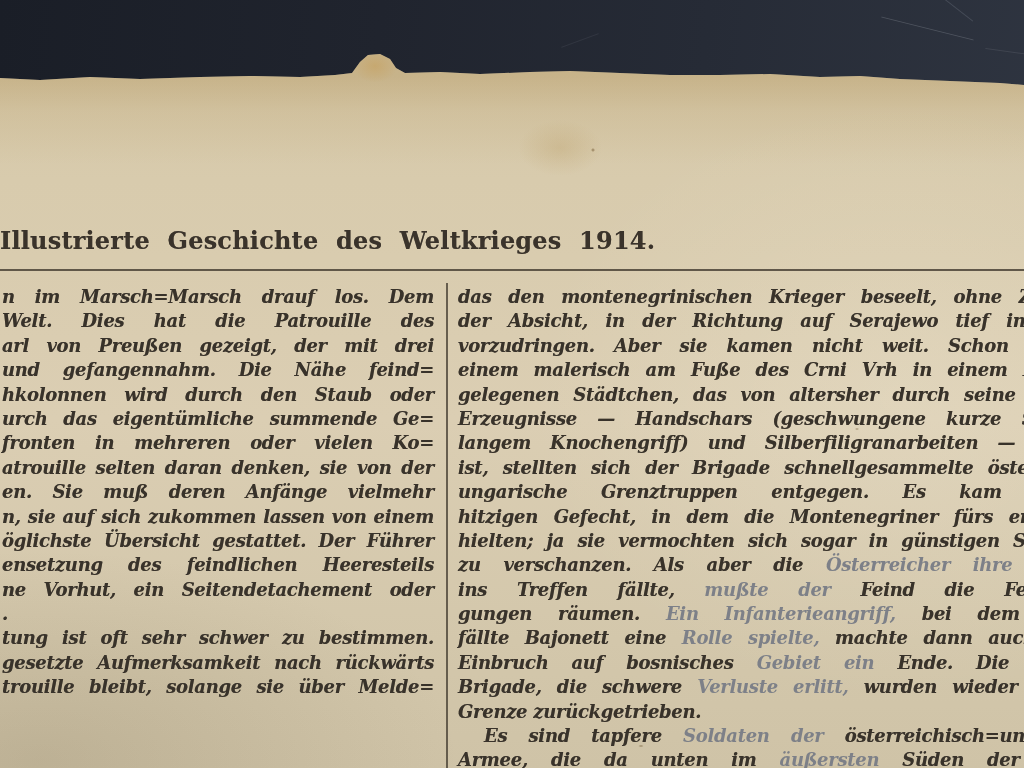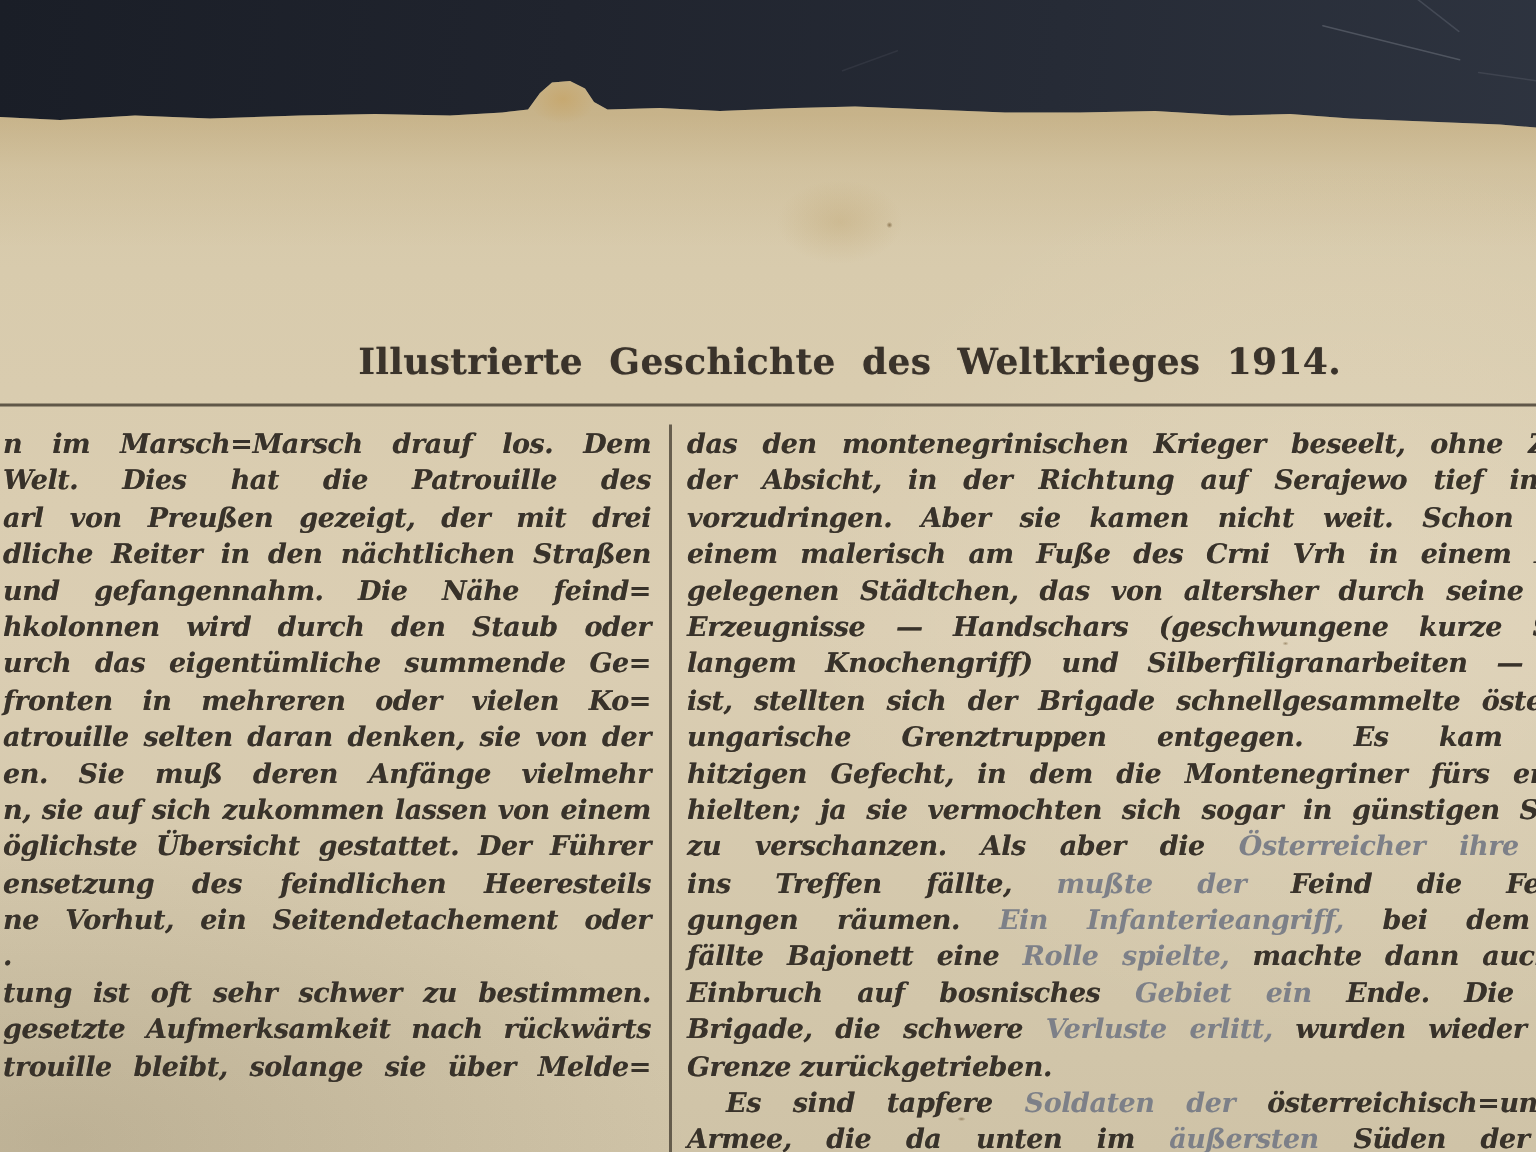--- a/index.html
+++ b/index.html
@@ -22,21 +22,21 @@
       radial-gradient(3px 2px at 857px 429px,rgba(105,80,42,.5),rgba(0,0,0,0) 70%),
       radial-gradient(4px 2px at 641px 746px,rgba(105,80,42,.55),rgba(0,0,0,0) 70%),
       radial-gradient(2px 2px at 300px 240px,rgba(105,80,42,.4),rgba(0,0,0,0) 70%),
       radial-gradient(60px 40px at 560px 148px,rgba(175,140,75,.22),rgba(0,0,0,0) 70%),
       radial-gradient(30px 22px at 375px 66px,rgba(198,160,92,.55),rgba(0,0,0,0) 75%),
       radial-gradient(600px 300px at 40px 760px,rgba(105,92,64,.18),rgba(0,0,0,0) 70%),
       radial-gradient(520px 420px at 900px 400px,rgba(255,250,235,.16),rgba(0,0,0,0) 72%),
       linear-gradient(180deg,rgba(170,138,80,.33) 76px,rgba(170,138,80,.12) 112px,rgba(0,0,0,0) 165px),
       linear-gradient(180deg,#d3c4a1 0px,#d8cbad 180px,#dbceb3 420px,#d3c7ab 640px,#cfc3a7 768px);}
 
-  .title{position:absolute;left:0;top:226px;width:894px;text-align:right;
+  .title{position:absolute;left:0;top:226px;width:894px;text-align:left;
     font-size:24px;font-weight:bold;color:#3a332b;letter-spacing:.2px;word-spacing:9px;
     text-shadow:0 0 .5px rgba(58,51,43,.55);}
   .rule-h{position:absolute;left:0;top:269px;width:1024px;height:2px;background:#4a4236;opacity:.85;}
   .rule-v{position:absolute;left:446px;top:283px;width:2px;height:485px;background:#4a4236;opacity:.8;}
 
   .col{position:absolute;top:285px;font-size:18px;font-weight:bold;color:#38322a;
     letter-spacing:-.3px;text-shadow:0 0 .4px rgba(56,50,42,.5);}
   .col-left{left:2px;width:432px;}
   .col-right{left:458px;width:600px;}
   .tline{height:24.4px;line-height:24.4px;text-align:justify;text-align-last:justify;overflow:visible;white-space:nowrap;font-style:italic;}
@@ -54,21 +54,20 @@
   <div class="scratch s4"></div>
 
   <div class="paper">
     <div class="title">Illustrierte Geschichte des Weltkrieges 1914.</div>
     <div class="rule-h"></div>
     <div class="rule-v"></div>
     <div class="col col-left" id="col-left">
         <div class="tline j"><span>n im Marsch=Marsch drauf los. Dem</span></div>
         <div class="tline j"><span>Welt. Dies hat die Patrouille des</span></div>
         <div class="tline j"><span>arl von Preußen gezeigt, der mit drei</span></div>
-        <div class="tline j"><span>dliche Reiter in den nächtlichen Straßen</span></div>
         <div class="tline j"><span>und gefangennahm. Die Nähe feind=</span></div>
         <div class="tline j"><span>hkolonnen wird durch den Staub oder</span></div>
         <div class="tline j"><span>urch das eigentümliche summende Ge=</span></div>
         <div class="tline j"><span>fronten in mehreren oder vielen Ko=</span></div>
         <div class="tline j"><span>atrouille selten daran denken, sie von der</span></div>
         <div class="tline j"><span>en. Sie muß deren Anfänge vielmehr</span></div>
         <div class="tline j"><span>n, sie auf sich zukommen lassen von einem</span></div>
         <div class="tline j"><span>öglichste Übersicht gestattet. Der Führer</span></div>
         <div class="tline j"><span>ensetzung des feindlichen Heeresteils</span></div>
         <div class="tline j"><span>ne Vorhut, ein Seitendetachement oder</span></div>

